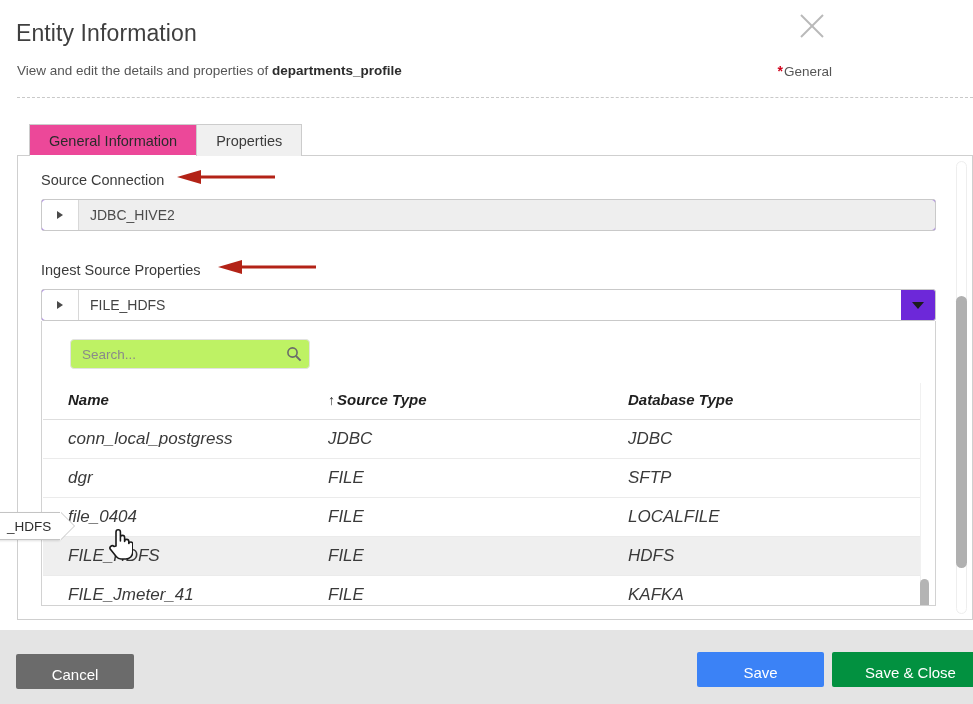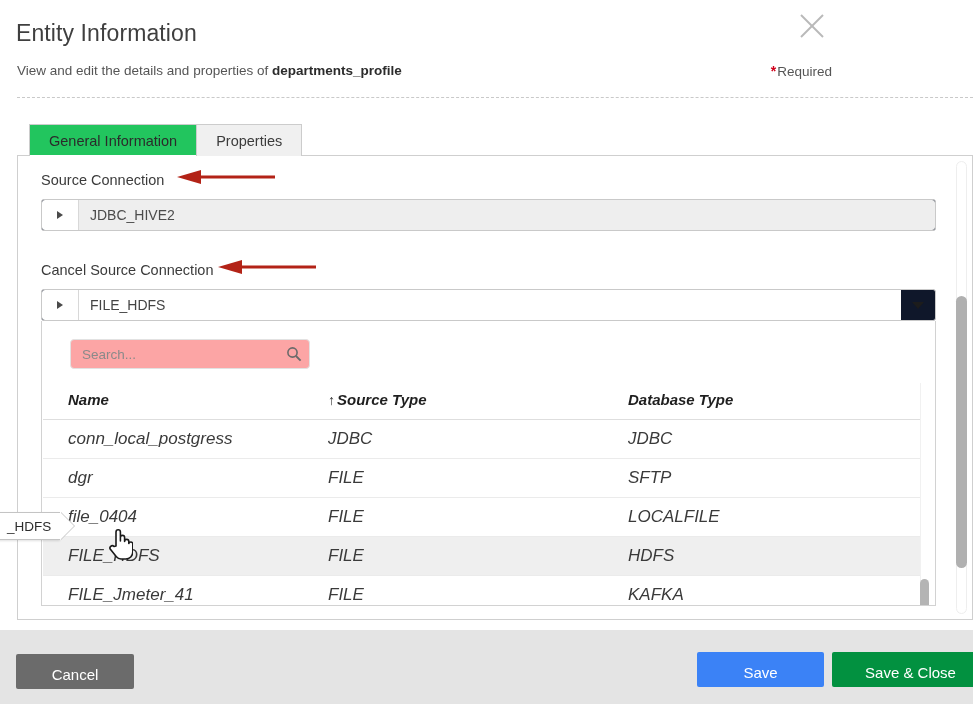--- a/index.html
+++ b/index.html
@@ -92,21 +92,21 @@
     font-size: 14.5px;
     color: #3b3b3b;
     border: 1px solid #cccccc;
     border-bottom: none;
     cursor: pointer;
     background: #f0f0f0;
     position: relative;
   }
   .tab + .tab { margin-left: -1px; }
   .tab.active {
-    background: #22c55e;
+    background: #ec4899;
     color: #2b2b2b;
   }
   .tab.active::after {
     content: "";
     position: absolute;
     left: 0; right: 0; bottom: -1px;
     height: 2px;
     background: #ffffff;
   }
 
@@ -143,21 +143,21 @@
   
   .conn-field {
     position: absolute;
     left: 23px;
     width: 895px;
     height: 32px;
     display: flex;
     align-items: stretch;
     border: 1px solid #c9c9c9;
     border-radius: 3px;
-    background: #0f172a;
+    background: #6d28d9;
   }
   #field-source { top: 43px; }
   #field-ingest { top: 133px; }
 
   .expander-btn {
     width: 37px;
     background: #ffffff;
     border-right: 1px solid #d8d8d8;
     display: flex;
     align-items: center;
@@ -212,21 +212,21 @@
     overflow: hidden;
   }
 
   .search-wrap {
     position: absolute;
     left: 28px; top: 18px;
     width: 240px; height: 30px;
   }
   .search-input {
     width: 240px; height: 30px;
-    background: #fca5a5;
+    background: #bef264;
     border: 1px solid #e2e2e2;
     border-radius: 4px;
     padding: 0 30px 0 11px;
     font-size: 13.5px;
     font-family: "Liberation Sans", sans-serif;
     color: #555;
     outline: none;
   }
   .search-input::placeholder { color: #8a8a8a; }
   .search-icon {
@@ -393,21 +393,21 @@
     <div class="dlg-title">Entity Information</div>
     <div class="dlg-subtitle"><span>View and edit the details and properties of </span><b>departments_profile</b></div>
 
     <div class="close-icon">
       <svg width="34" height="34" viewBox="0 0 34 34" aria-hidden="true">
         <line x1="6" y1="6" x2="28" y2="28" stroke="#b9b9b9" stroke-width="2"></line>
         <line x1="28" y1="6" x2="6" y2="28" stroke="#b9b9b9" stroke-width="2"></line>
       </svg>
     </div>
 
-    <div class="required-note"><span class="star">*</span><span>Required</span></div>
+    <div class="required-note"><span class="star">*</span><span>General</span></div>
 
     <div class="header-divider"></div>
   </div>
 
   <div class="tabs">
     <div class="tab active">
       <span>General Information</span>
     </div>
     <div class="tab">
       <span>Properties</span>
@@ -423,21 +423,21 @@
       <polygon points="0,7 24,0 24,14" fill="#b32317"></polygon>
     </svg>
 
     <div class="conn-field" id="field-source">
       <div class="expander-btn">
         <span class="tri-right"></span>
       </div>
       <div class="conn-value">JDBC_HIVE2</div>
     </div>
 
-    <div class="field-label" id="lbl-ingest">Cancel Source Connection</div>
+    <div class="field-label" id="lbl-ingest">Ingest Source Properties</div>
 
     <svg class="annot-arrow" id="arrow-2" viewBox="0 0 98 14">
       <line x1="22" y1="7" x2="98" y2="7" stroke="#b32317" stroke-width="3"></line>
       <polygon points="0,7 24,0 24,14" fill="#b32317"></polygon>
     </svg>
 
     <div class="conn-field" id="field-ingest">
       <div class="expander-btn">
         <span class="tri-right"></span>
       </div>

